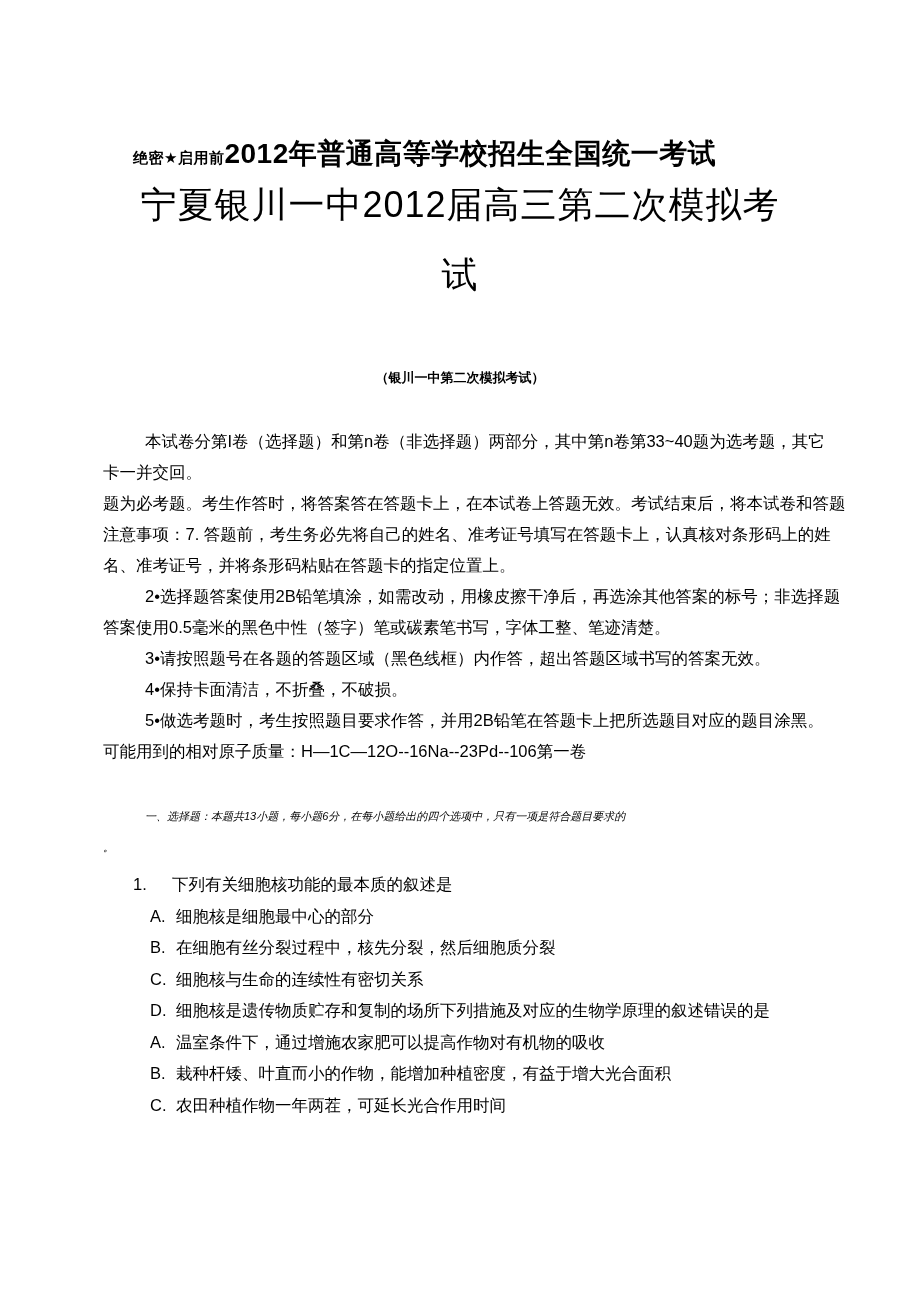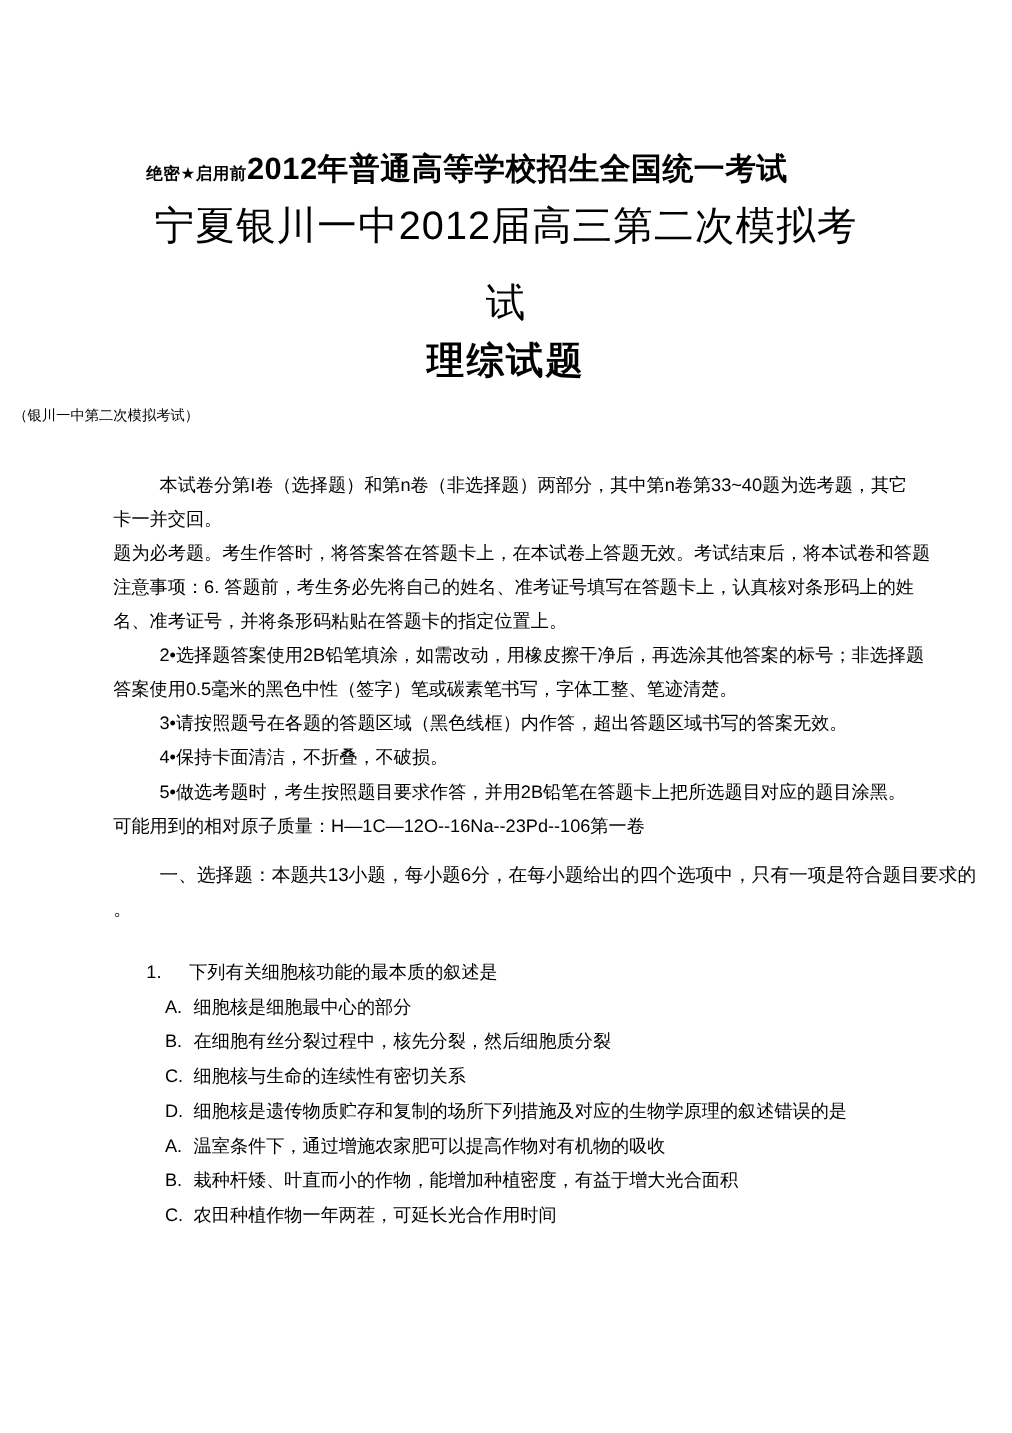--- a/index.html
+++ b/index.html
@@ -61,26 +61,26 @@
     text-align: center;
     font-size: 34px;
     font-weight: 600;
     letter-spacing: 2px;
     white-space: nowrap;
   }
 
   
   .subtitle {
     position: absolute;
-    left: 12px;
+    left: 0;
     right: 0;
     top: 369px;
-    text-align: left;
+    text-align: center;
     font-size: 13px;
-    font-weight: 400;
+    font-weight: 700;
     white-space: nowrap;
   }
 
   
   .intro {
     position: absolute;
     left: 103px;
     top: 426px;
     width: 714px;
     font-size: 16.5px;
@@ -90,24 +90,25 @@
     white-space: nowrap;
   }
   .line.indented {
     padding-left: 42px;
   }
 
   
   .section-heading {
     position: absolute;
     left: 103px;
-    top: 780px;
+    top: 801px;
     width: 714px;
-    font-size: 17px;
+    font-size: 11px;
     line-height: 31px;
+    font-style: italic;
   }
   .section-heading .line {
     white-space: nowrap;
   }
 
   
   .questions {
     position: absolute;
     left: 133px;
     top: 869px;
@@ -140,29 +141,28 @@
   <div class="doc-header">
     <span class="classification">绝密★启用前</span>
       <span class="exam-name">2012年普通高等学校招生全国统一考试</span>
   </div>
 
   <div class="main-title">
     <div>宁夏银川一中2012届高三第二次模拟考</div>
     <div>试</div>
   </div>
 
-  <div class="subject-title">理综试题</div>
 
   <div class="subtitle">（银川一中第二次模拟考试）</div>
 
   <div class="intro">
       <div class="line indented">本试卷分第I卷（选择题）和第n卷（非选择题）两部分，其中第n卷第33~40题为选考题，其它</div>
       <div class="line">卡一并交回。</div>
       <div class="line">题为必考题。考生作答时，将答案答在答题卡上，在本试卷上答题无效。考试结束后，将本试卷和答题</div>
-      <div class="line">注意事项：6. 答题前，考生务必先将自己的姓名、准考证号填写在答题卡上，认真核对条形码上的姓</div>
+      <div class="line">注意事项：7. 答题前，考生务必先将自己的姓名、准考证号填写在答题卡上，认真核对条形码上的姓</div>
       <div class="line">名、准考证号，并将条形码粘贴在答题卡的指定位置上。</div>
       <div class="line indented">2•选择题答案使用2B铅笔填涂，如需改动，用橡皮擦干净后，再选涂其他答案的标号；非选择题</div>
       <div class="line">答案使用0.5毫米的黑色中性（签字）笔或碳素笔书写，字体工整、笔迹清楚。</div>
       <div class="line indented">3•请按照题号在各题的答题区域（黑色线框）内作答，超出答题区域书写的答案无效。</div>
       <div class="line indented">4•保持卡面清洁，不折叠，不破损。</div>
       <div class="line indented">5•做选考题时，考生按照题目要求作答，并用2B铅笔在答题卡上把所选题目对应的题目涂黑。</div>
       <div class="line">可能用到的相对原子质量：H—1C—12O--16Na--23Pd--106第一卷</div>
     </div>
 
   <div class="section-heading">

